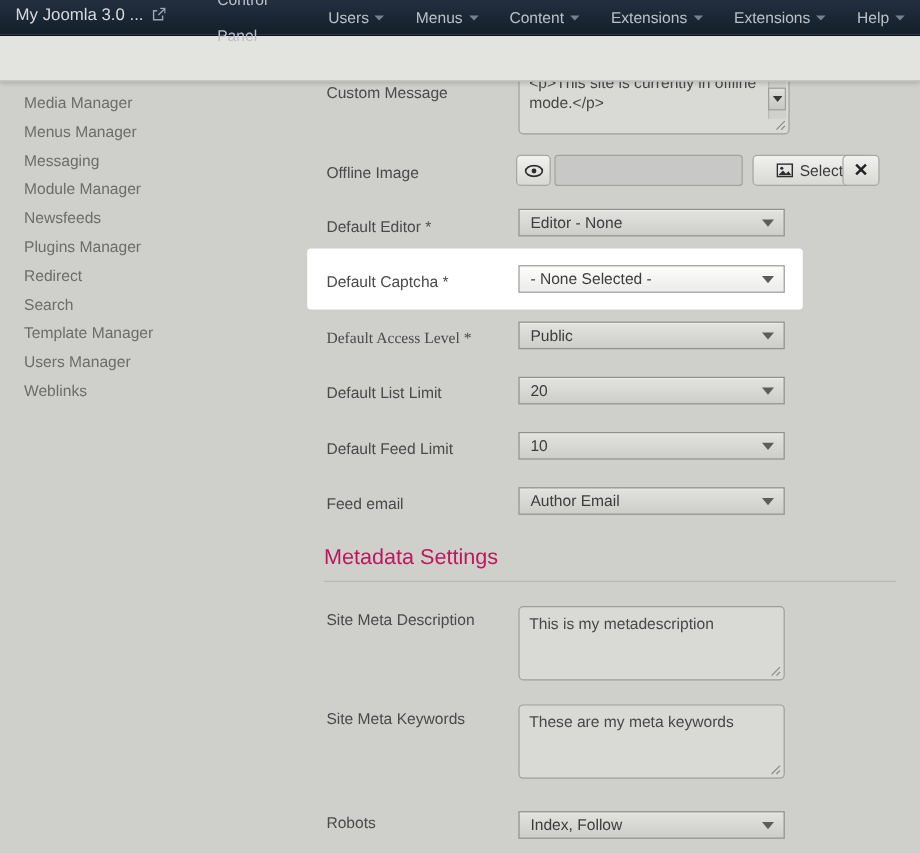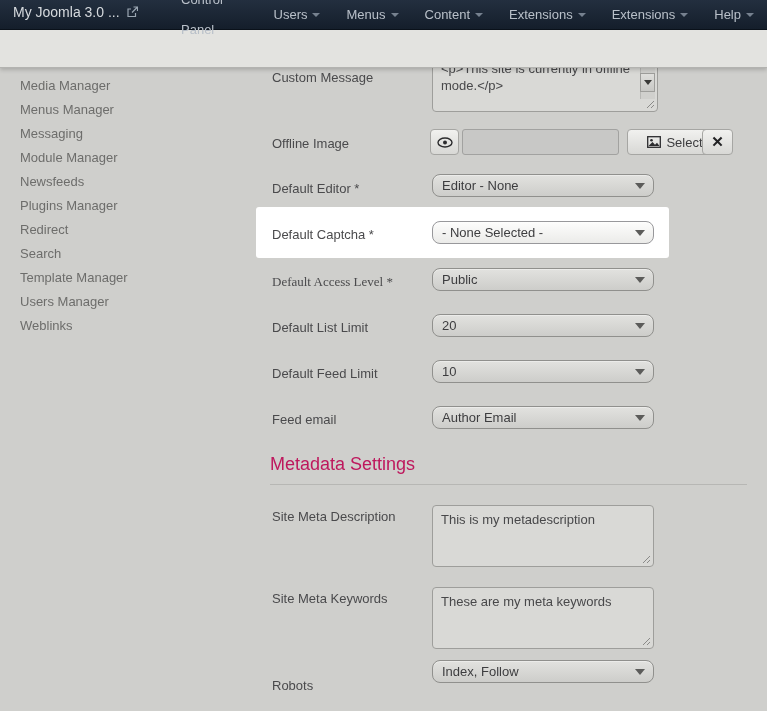--- a/index.html
+++ b/index.html
@@ -35,21 +35,21 @@
   .check-ico { color:#1e1e20; font-size:13px; line-height:13px; }
 
   
   .sidebar { position:absolute; left:20px; top:74px; width:220px; }
   .side-item { height:24px; line-height:24px; font-size:13px; color:#6d6d6b; cursor:pointer; }
 
   
   .spotlight { position:absolute; left:256px; top:207px; width:413px; height:51px;
                background:#ffffff; border-radius:3px; z-index:1; }
   .flabel { position:absolute; left:272px; width:155px; font-size:13px; color:#4a4a4c; z-index:2; }
-  .sel { position:absolute; left:432px; width:222px; height:23px; border-radius:8px; cursor:pointer;
+  .sel { position:absolute; left:432px; width:222px; height:23px; border-radius:0; cursor:pointer;
          background:linear-gradient(#e2e2df,#cdcdca); border:1px solid #90908d; z-index:2;
          box-shadow:inset 0 1px 0 rgba(255,255,255,0.35); }
   .sel-bright { background:linear-gradient(#fdfdfc,#ebebe9); border:1px solid #98989b; }
   .sel-text { position:absolute; left:9px; top:0; line-height:21px; font-size:13px; color:#3d3d3f; }
   .sel-arrow { position:absolute; right:8px; top:8px; width:0; height:0;
                border-left:5px solid transparent; border-right:5px solid transparent;
                border-top:6px solid #5c5c5a; }
   .ta { position:absolute; left:432px; width:222px; background:#d9d9d6; border:1px solid #9e9e9b;
         border-radius:4px; font-size:13px; color:#48484a; padding:5px 8px; line-height:17px; z-index:2; }
   .resize-h { position:absolute; right:2px; bottom:2px; }
@@ -165,21 +165,21 @@
 
   <div class="flabel" style="top:591px;">Site Meta Keywords</div>
   <div class="ta" style="top:587px; height:62px;">
     <span>These are my meta keywords</span>
     <svg class="resize-h" width="9" height="9">
       <path d="M8 1 L1 8 M8 5 L5 8" stroke="#8a8a88" stroke-width="1" fill="none"></path>
     </svg>
   </div>
 
   <div class="flabel" style="top:678px;">Robots</div>
-  <div class="sel" style="top:660px;padding-left:16px;">
+  <div class="sel" style="top:676px;padding-left:16px;">
     <span class="sel-text">Index, Follow</span>
     <i class="sel-arrow"></i>
   </div>
 
   <div class="sidebar">
     <div class="side-item">Media Manager</div>
     <div class="side-item">Menus Manager</div>
     <div class="side-item">Messaging</div>
     <div class="side-item">Module Manager</div>
     <div class="side-item">Newsfeeds</div>

